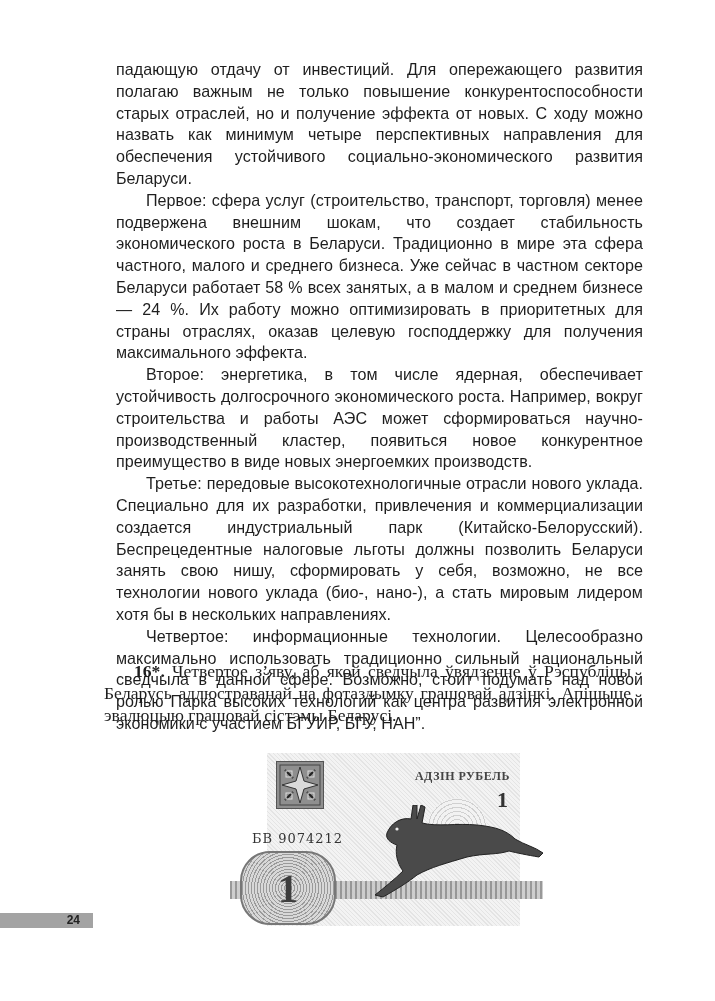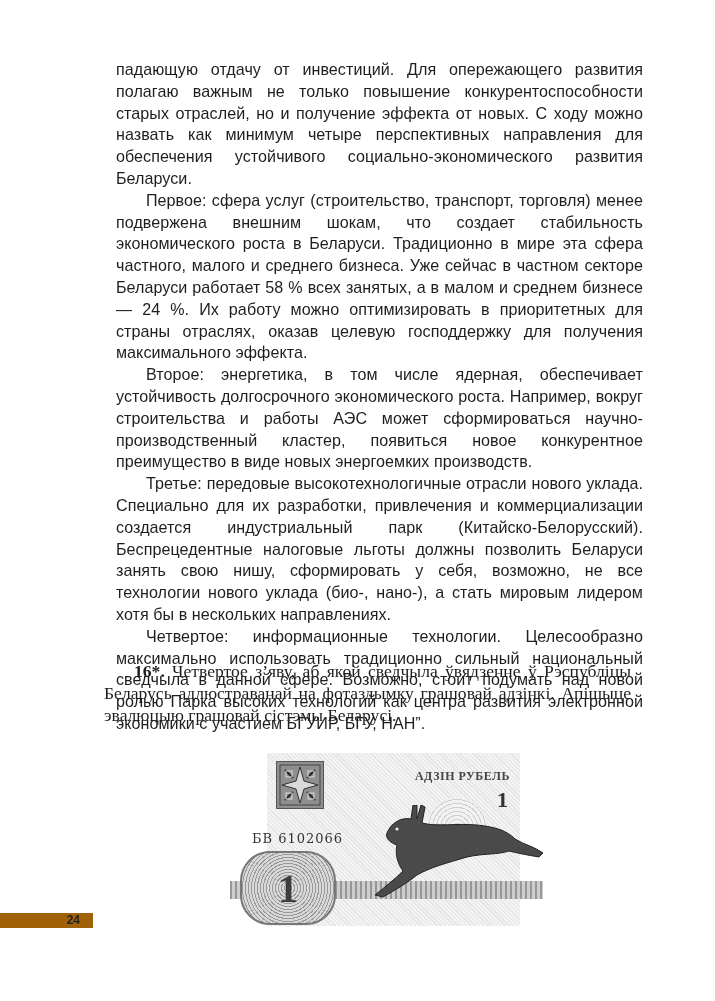--- a/index.html
+++ b/index.html
@@ -58,21 +58,21 @@
     border-radius: 30px; background: repeating-radial-gradient(circle, #9a9a9a 0 1px, #d8d8d8 1px 3px);
     border: 2px solid #777;
   }
   .note .cartouche span {
     position: absolute; left: 0; right: 0; top: 12px; text-align: center;
     font-family: "Liberation Serif", serif; font-weight: bold; font-size: 40px; color: #3d3d3d;
   }
   .note .hare { position: absolute; left: 100px; top: 52px; width: 180px; height: 100px; }
 
   .page-num {
-    position: absolute; left: 0; top: 913px; width: 93px; height: 15px; background: #a16207;
+    position: absolute; left: 0; top: 913px; width: 93px; height: 15px; background: #a3a3a3;
   }
   .page-num span {
     position: absolute; right: 13px; top: 0; font-family: "Liberation Sans", sans-serif;
     font-weight: bold; font-size: 12px; line-height: 15px; color: #222;
   }
 </style>
 </head>
 <body>
 
 <div class="sans-block">
@@ -94,21 +94,21 @@
     <svg width="46" height="46" viewBox="0 0 46 46">
       <rect x="3" y="3" width="40" height="40" fill="none" stroke="#444" stroke-width="1"></rect>
       <path d="M23 5 L27 19 L41 23 L27 27 L23 41 L19 27 L5 23 L19 19 Z" fill="#d9d9d9" stroke="#333" stroke-width="1"></path>
       <path d="M8 8 L16 16 M38 8 L30 16 M8 38 L16 30 M38 38 L30 30" stroke="#222" stroke-width="2"></path>
       <rect x="9" y="9" width="6" height="6" fill="none" stroke="#ddd"></rect>
       <rect x="31" y="9" width="6" height="6" fill="none" stroke="#ddd"></rect>
       <rect x="9" y="31" width="6" height="6" fill="none" stroke="#ddd"></rect>
       <rect x="31" y="31" width="6" height="6" fill="none" stroke="#ddd"></rect>
     </svg>
   </div>
-  <div class="serial">БВ 6102066</div>
+  <div class="serial">БВ 9074212</div>
   <div class="title">АДЗІН РУБЕЛЬ</div>
   <div class="denom-small">1</div>
   <div class="cartouche">
     <span>1</span>
   </div>
   <svg class="hare" viewBox="0 0 180 100">
     <path d="M20 28 C24 18 34 12 44 14 L46 0 L50 0 L50 14 L54 0 L58 2 L55 18
              C70 22 90 18 110 20 C130 22 140 26 148 34 C158 40 168 42 176 48
              L172 52 C160 50 150 48 142 46 C130 50 118 48 100 52
              C80 58 64 62 50 70 C40 78 30 84 16 92 L8 90 C18 82 28 74 36 66

